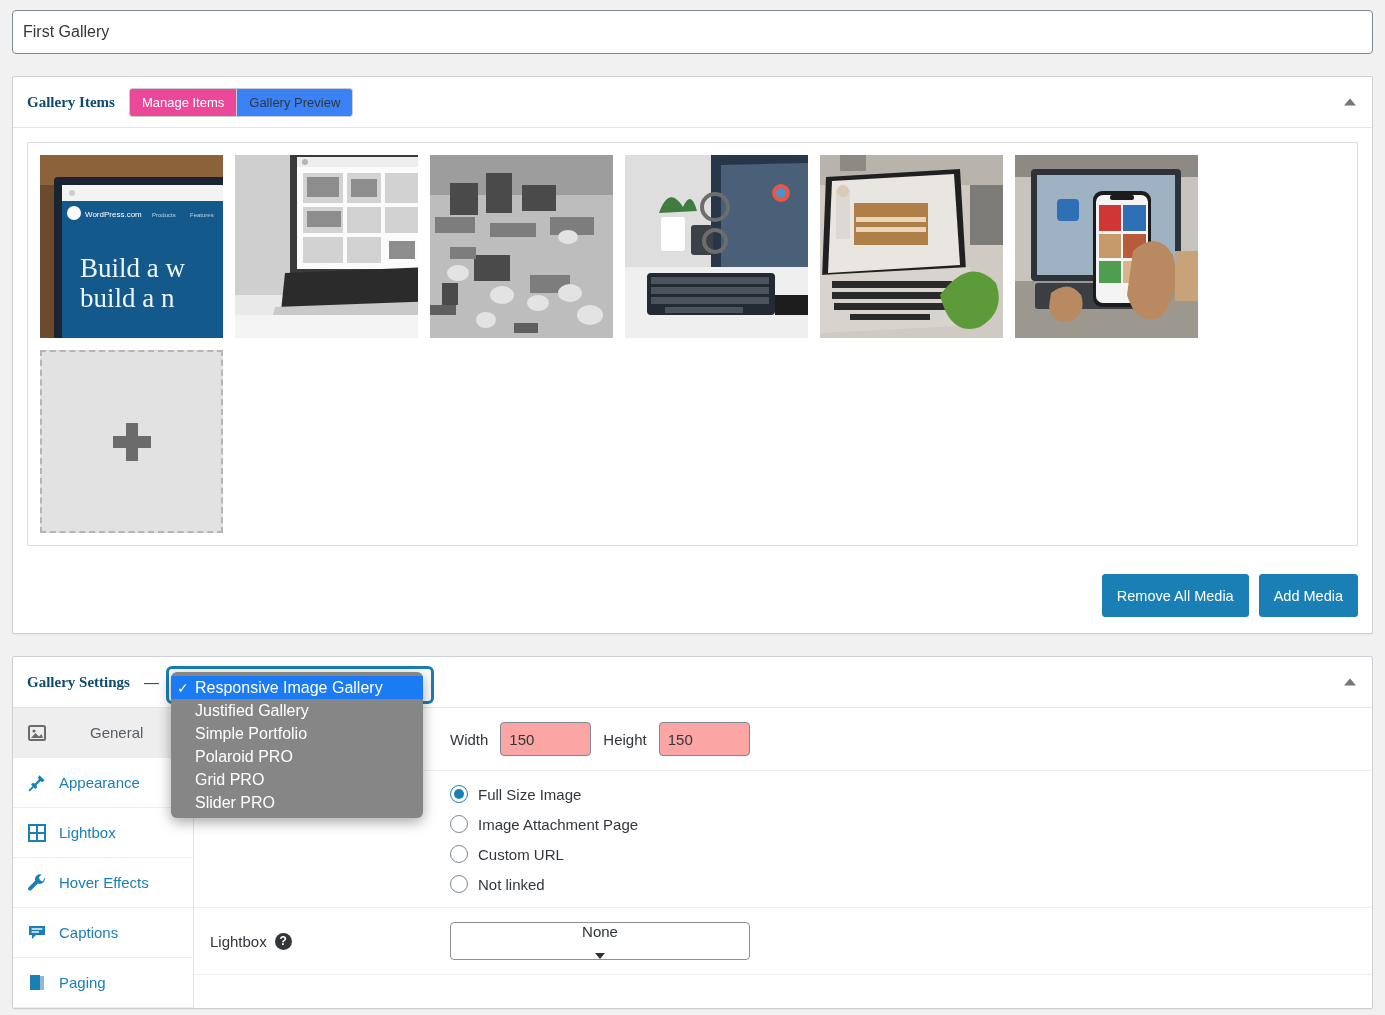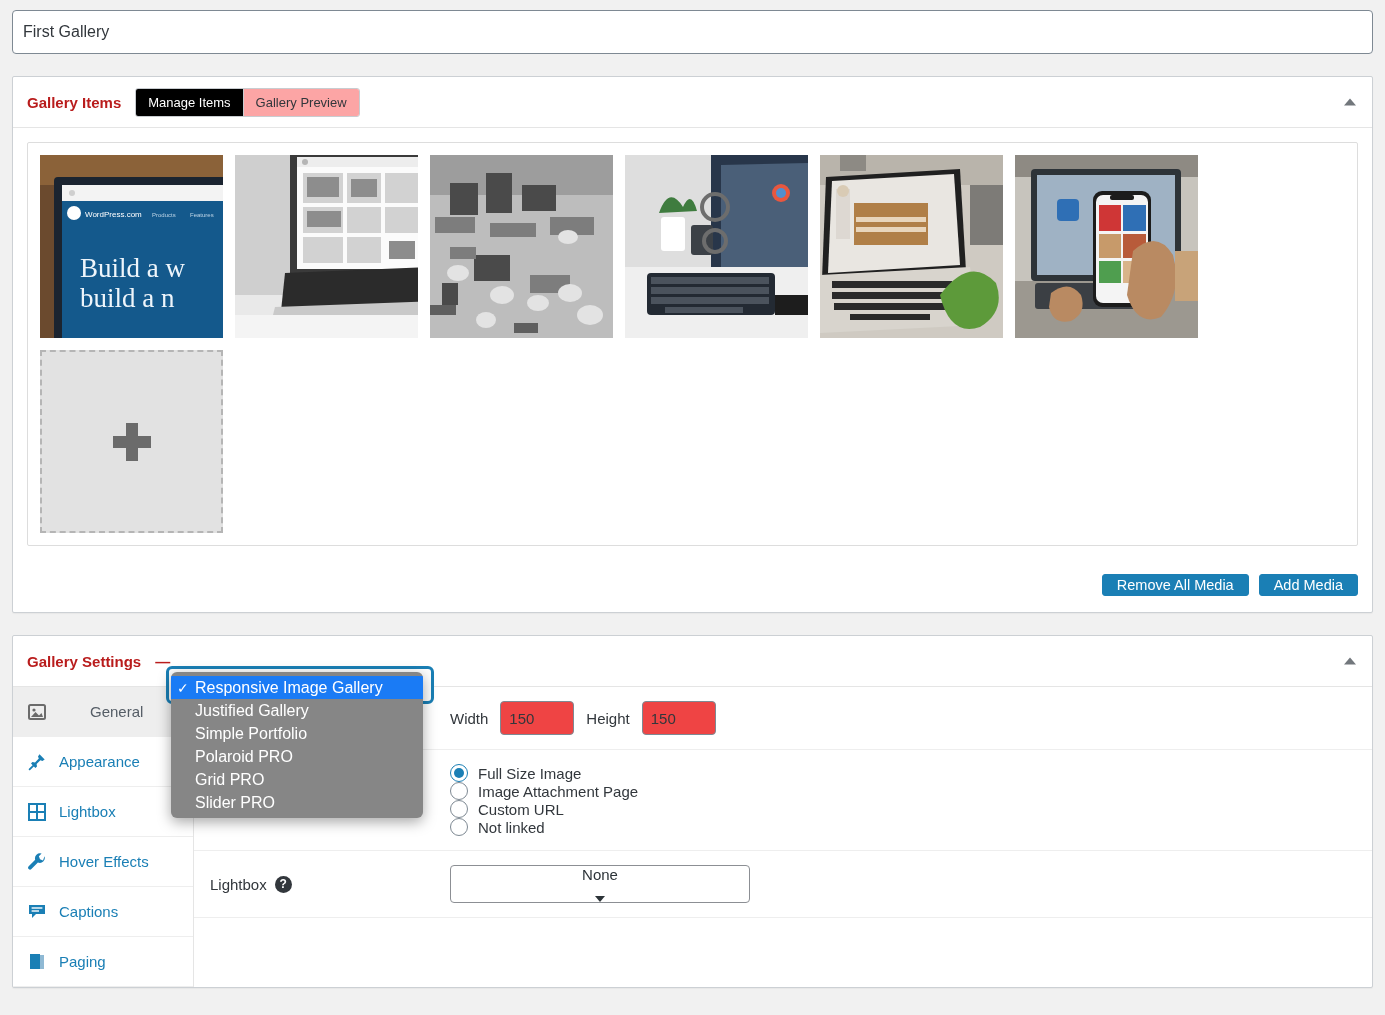--- a/index.html
+++ b/index.html
@@ -48,23 +48,24 @@
     display: flex;
     align-items: center;
     padding: 0 14px;
     height: 50px;
     border-bottom: 1px solid #e5e5e5;
     position: relative;
   }
   .panel-title {
     font-size: 15px;
     font-weight: bold;
-    color: #b91c1c;
+    color: #0c4a6e;
     margin-right: 14px;
     white-space: nowrap;
+    font-family: Liberation Serif, serif;
   }
   .collapse-toggle {
     position: absolute;
     right: 16px;
     top: 50%;
     transform: translateY(-50%);
     width: 0; height: 0;
     border-left: 6px solid transparent;
     border-right: 6px solid transparent;
     border-bottom: 7px solid #72777c;
@@ -78,30 +79,30 @@
     border-radius: 3px;
     overflow: hidden;
     height: 27px;
   }
   .seg-btn {
     font-family: "Liberation Sans", sans-serif;
     font-size: 13px;
     padding: 0 12px;
     display: flex;
     align-items: center;
-    background: #fca5a5;
+    background: #3b82f6;
     color: #32373c;
     border: none;
     border-right: 1px solid #c8ccd0;
     cursor: pointer;
     white-space: nowrap;
   }
   .seg-btn:last-child { border-right: none; }
   .seg-btn.active {
-    background: #000000;
+    background: #ec4899;
     color: #fff;
     font-weight: normal;
   }
 
   
   .media-body { padding: 14px; }
   .media-box {
     border: 1px solid #dddddd;
     border-radius: 2px;
     padding: 12px;
@@ -151,21 +152,21 @@
     gap: 10px;
     padding: 14px 14px 16px 14px;
   }
   .btn-primary {
     background: #1a7fb5;
     border: 1px solid #1a7fb5;
     color: #fff;
     font-family: "Liberation Sans", sans-serif;
     font-size: 14.5px;
     padding: 0 14px;
-    height: 22px;
+    height: 43px;
     border-radius: 3px;
     cursor: pointer;
     white-space: nowrap;
   }
 
   
   .settings-body { display: flex; }
   .settings-nav {
     width: 180px;
     flex: none;
@@ -205,33 +206,33 @@
     flex: none;
     font-size: 15px;
     color: #32373c;
     display: flex;
     align-items: center;
     gap: 8px;
   }
   .srow-field { display: flex; align-items: center; gap: 12px; flex-wrap: wrap; }
   .inline-label { font-size: 15px; color: #32373c; }
   .text-input {
-    width: 74px;
+    width: 91px;
     height: 34px;
     border: 1px solid #7e8993;
     border-radius: 4px;
     font-family: "Liberation Sans", sans-serif;
     font-size: 15px;
     color: #32373c;
     padding: 0 8px;
     box-sizing: border-box;
-    background: #ef4444;
+    background: #fca5a5;
     outline: none;
   }
-  .radio-stack { display: flex; flex-direction: column; }
+  .radio-stack { display: flex; flex-direction: column; gap: 12px; }
   .radio-row { display: flex; align-items: center; gap: 10px; cursor: pointer; font-size: 15px; color: #32373c; }
   .radio {
     width: 18px; height: 18px; border-radius: 50%;
     border: 1px solid #7e8993; background: #fff;
     flex: none; position: relative; box-sizing: border-box;
   }
   .radio.on { border-color: #1a7fb5; }
   .radio.on::after {
     content: ""; position: absolute; inset: 3px;
     border-radius: 50%; background: #1a7fb5;

